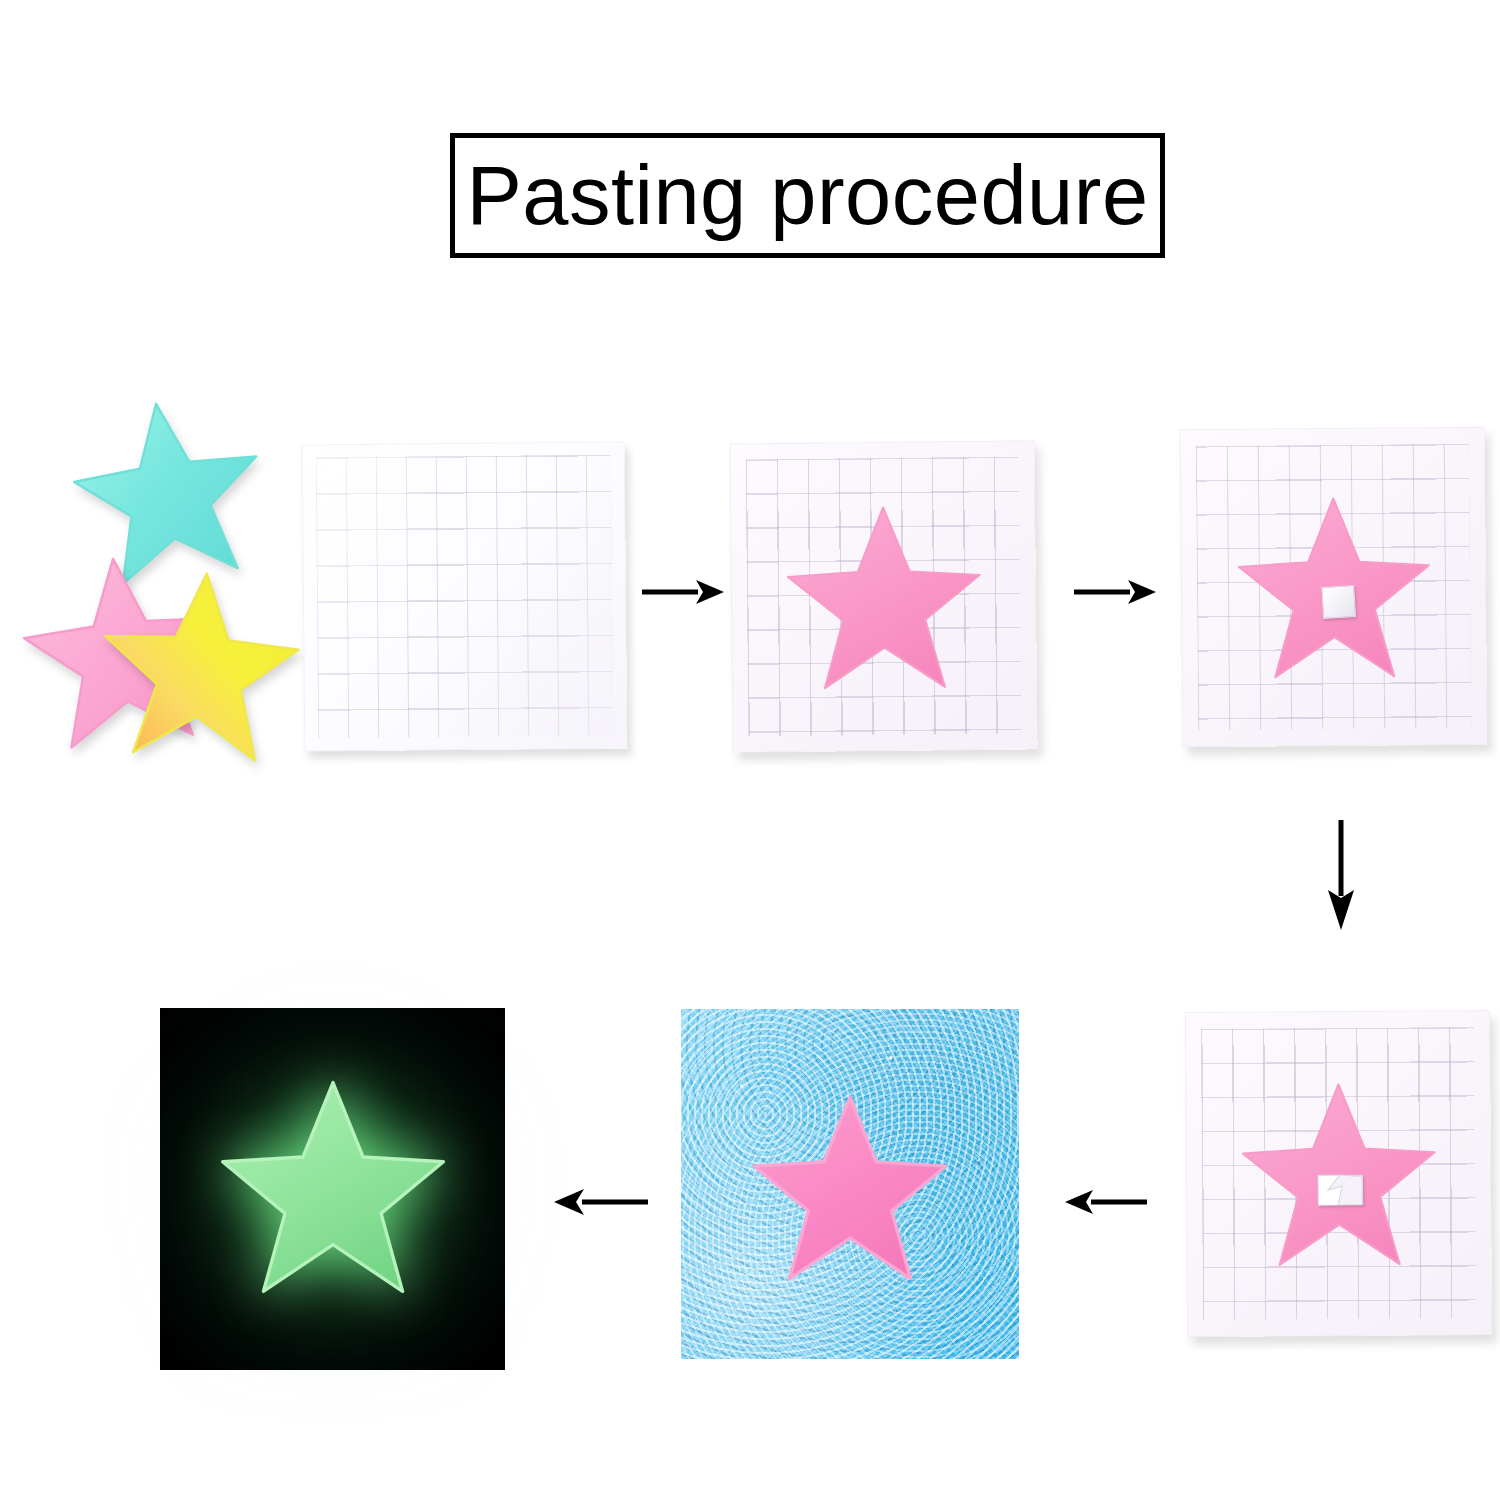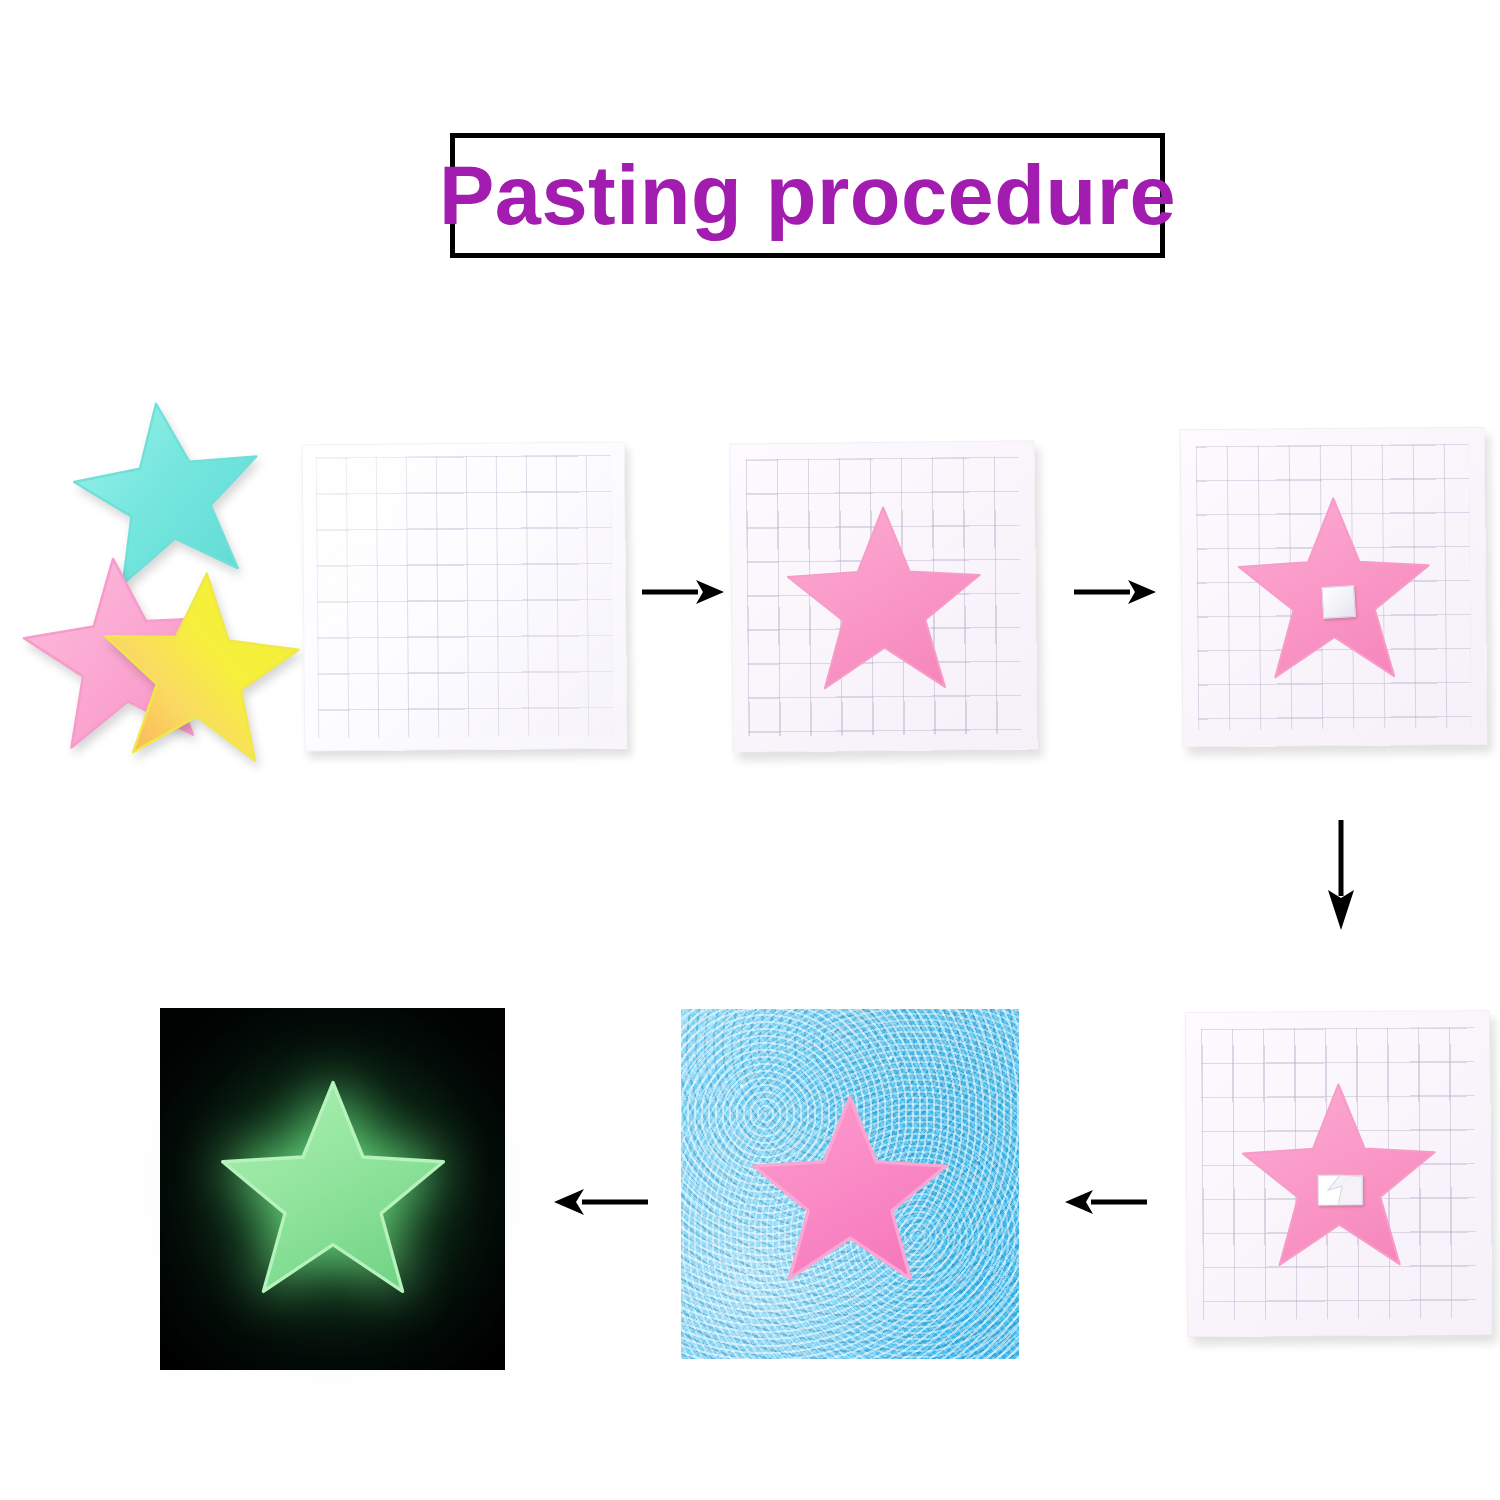--- a/index.html
+++ b/index.html
@@ -25,23 +25,23 @@
     border: 5px solid #000000;
     background: #ffffff;
     box-sizing: border-box;
     display: flex;
     align-items: center;
     justify-content: center;
   }
   #title-text {
     font-size: 83px;
     line-height: 1;
-    color: #a21caf;
+    color: #000000;
     letter-spacing: 0.5px;
-    font-weight: 700;
+    font-weight: 400;
     white-space: nowrap;
   }
 
   
   .panel {
     position: absolute;
     box-sizing: border-box;
   }
 
   

